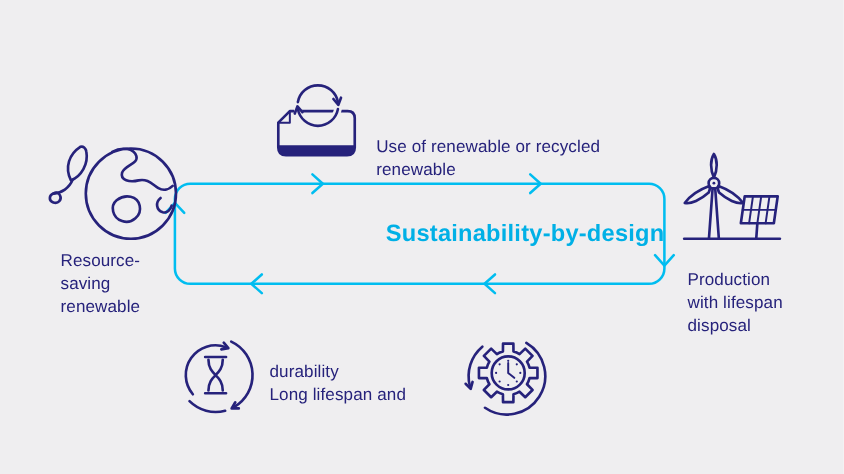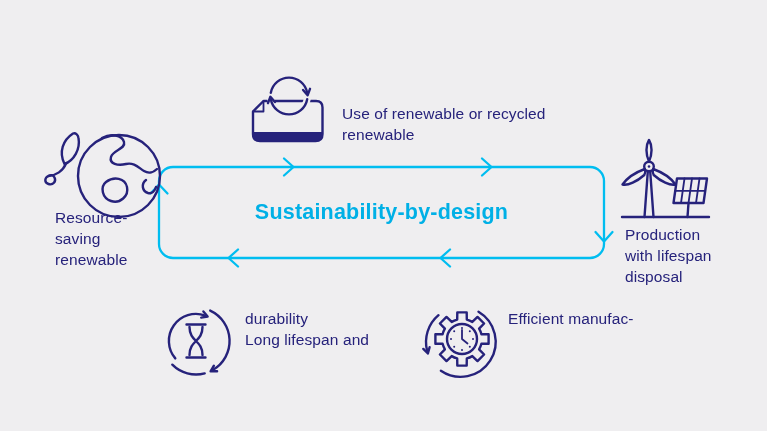--- a/index.html
+++ b/index.html
@@ -5,26 +5,26 @@
   html,body{margin:0;padding:0;}
   .canvas{
     position:relative;width:767px;height:431px;
     background:#efeef0;overflow:hidden;
     font-family:"Liberation Sans",sans-serif;
   }
   .loop{position:absolute;left:0;top:0;}
   .cyan{fill:none;stroke:#00bdf0;stroke-width:2.3;stroke-linecap:round;stroke-linejoin:round;}
   .cycle-title{
     position:absolute;left:159px;top:197px;width:445px;height:30px;
-    text-align:center;line-height:30px;
+    text-align:right;line-height:30px;
     color:#00b0e6;font-size:21.5px;font-weight:700;letter-spacing:.2px;
   }
   .label{
     position:absolute;color:#26227b;font-size:15.5px;line-height:21px;
-    font-weight:500;letter-spacing:.1px;
+    font-weight:500;letter-spacing:.1px;margin-top:20px;
   }
   .label span{display:block;}
   svg.icon{position:absolute;overflow:visible;}
   .st{fill:none;stroke:#26227b;stroke-width:2.4;stroke-linecap:round;stroke-linejoin:round;}
   .thin{stroke-width:1.8;}
   .fillnavy{fill:#26227b;stroke:none;}
   .halo{fill:none;stroke:#efeef0;stroke-width:7;stroke-linecap:round;}
 </style>
 </head>
 <body>
@@ -116,16 +116,15 @@
     <circle class="fillnavy" cx="42" cy="26" r="1"></circle>
     <circle class="fillnavy" cx="49.8" cy="29.2" r="1"></circle>
     <circle class="fillnavy" cx="53" cy="37" r="1"></circle>
     <circle class="fillnavy" cx="49.8" cy="44.8" r="1"></circle>
     <circle class="fillnavy" cx="42" cy="48" r="1"></circle>
     <circle class="fillnavy" cx="34.2" cy="44.8" r="1"></circle>
     <circle class="fillnavy" cx="31" cy="37" r="1"></circle>
     <circle class="fillnavy" cx="34.2" cy="29.2" r="1"></circle>
   </svg>
   <div class="label" style="left:508px;top:308px;">
-    <span>Efficient manufac-</span>
   </div>
 
 </div>
 
 </body></html>

